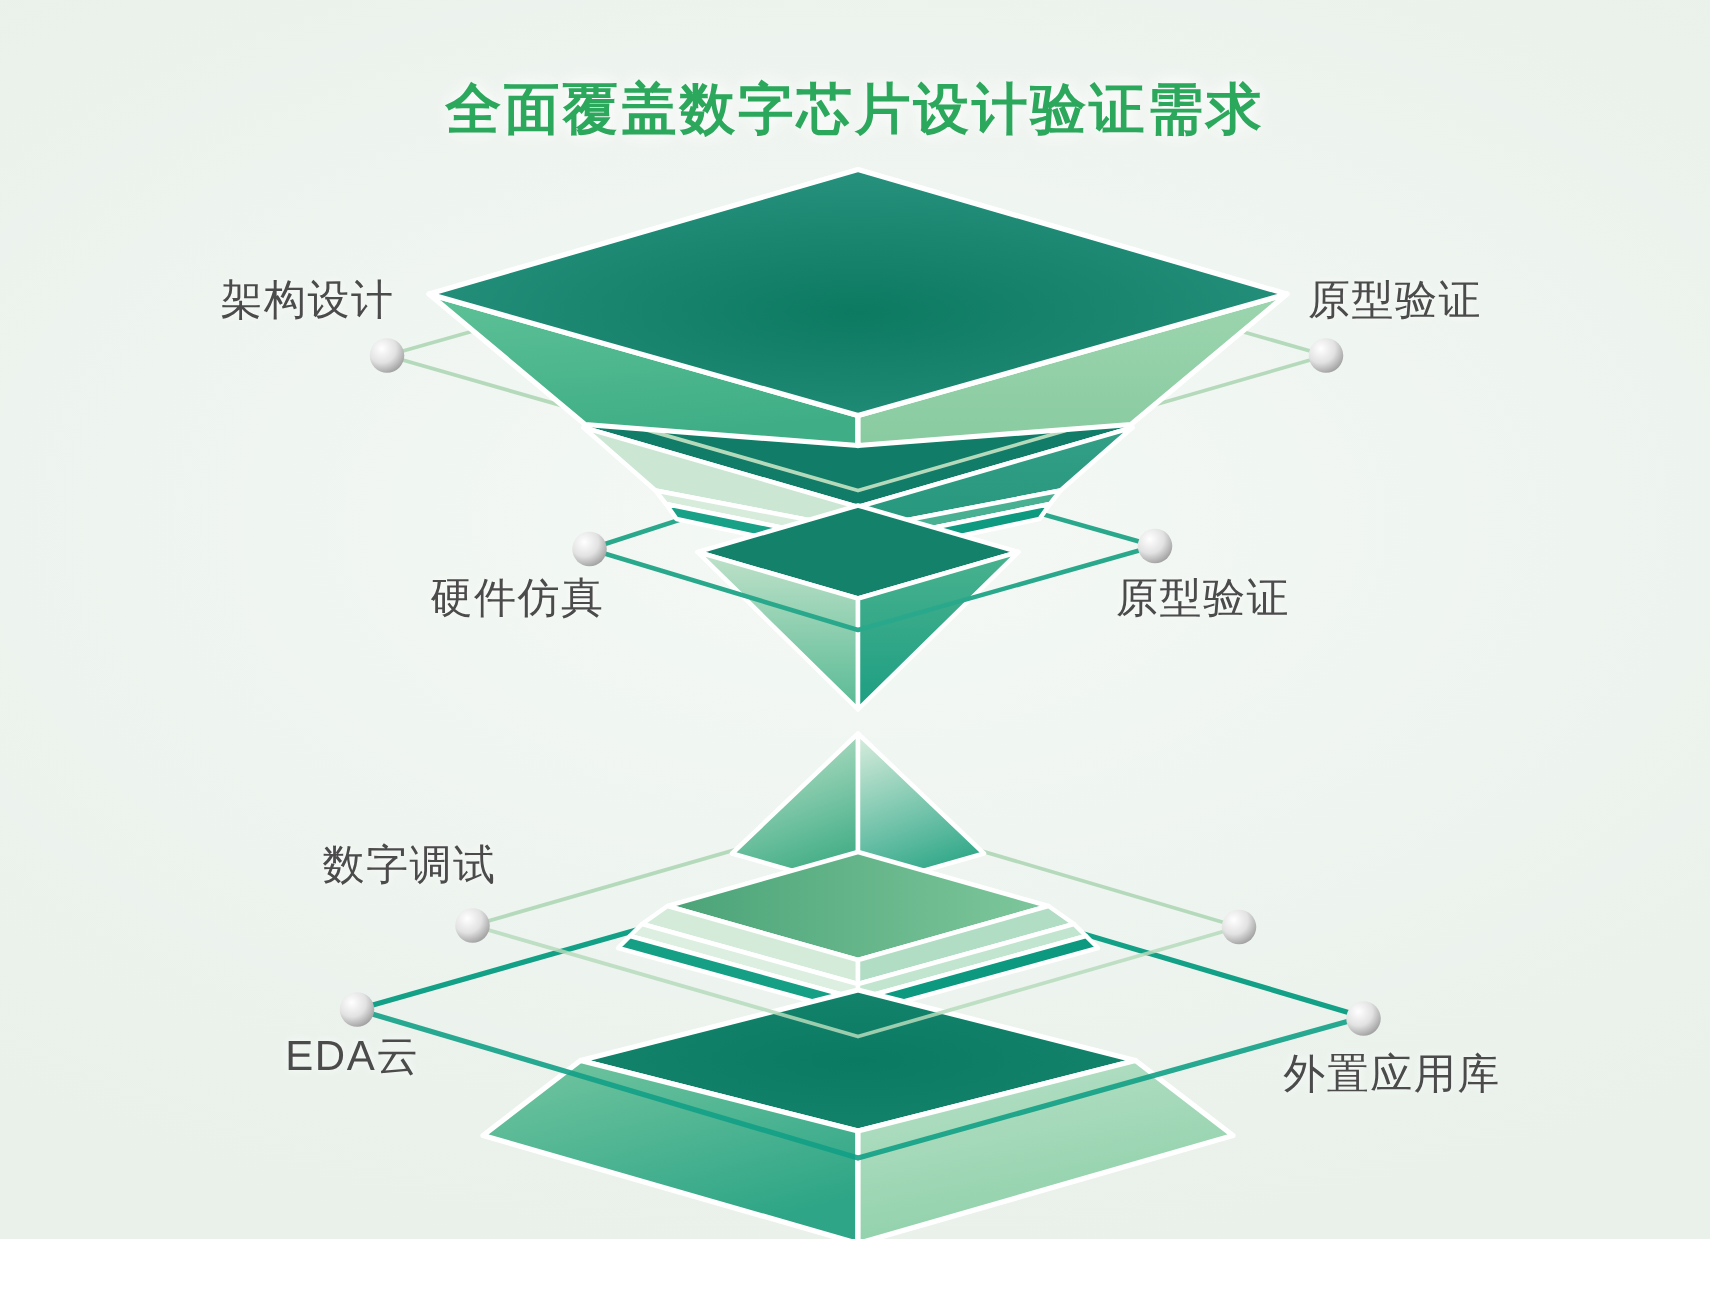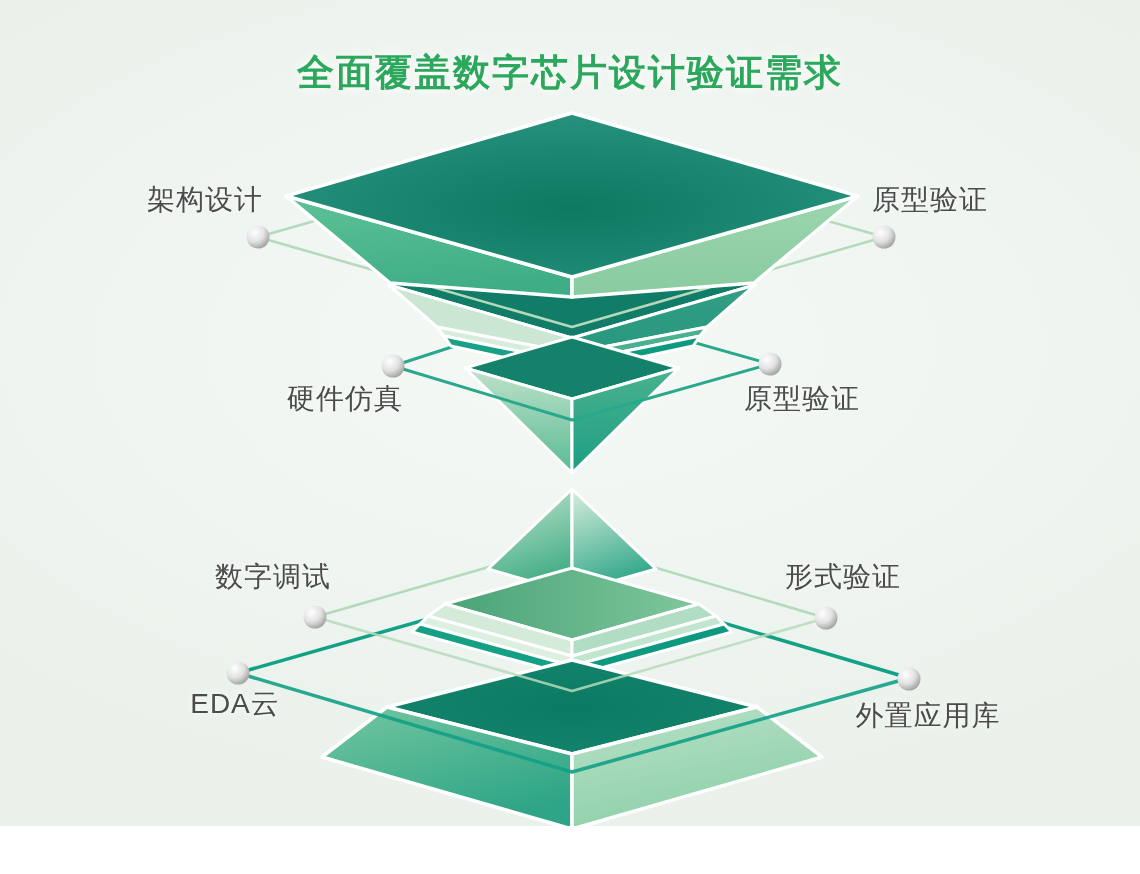--- a/index.html
+++ b/index.html
@@ -159,17 +159,16 @@
       <circle cx="238" cy="673" r="11.5" fill="url(#gSphere)"></circle>
       <circle cx="909" cy="679" r="11.5" fill="url(#gSphere)"></circle>
     </g>
   </svg>
 
   <div class="node-label" style="left:205px; top:200px;">架构设计</div>
   <div class="node-label" style="left:930px; top:200px;">原型验证</div>
   <div class="node-label" style="left:345px; top:399px;">硬件仿真</div>
   <div class="node-label" style="left:802px; top:399px;">原型验证</div>
   <div class="node-label" style="left:273px; top:577px;">数字调试</div>
-  <div class="node-label" style="left:843px; top:577px;">形式验证</div>
   <div class="node-label" style="left:235px; top:704px;">EDA云</div>
   <div class="node-label" style="left:928px; top:716px;text-align:center;">外置应用库</div>
 
 </div>
 
 </body></html>

